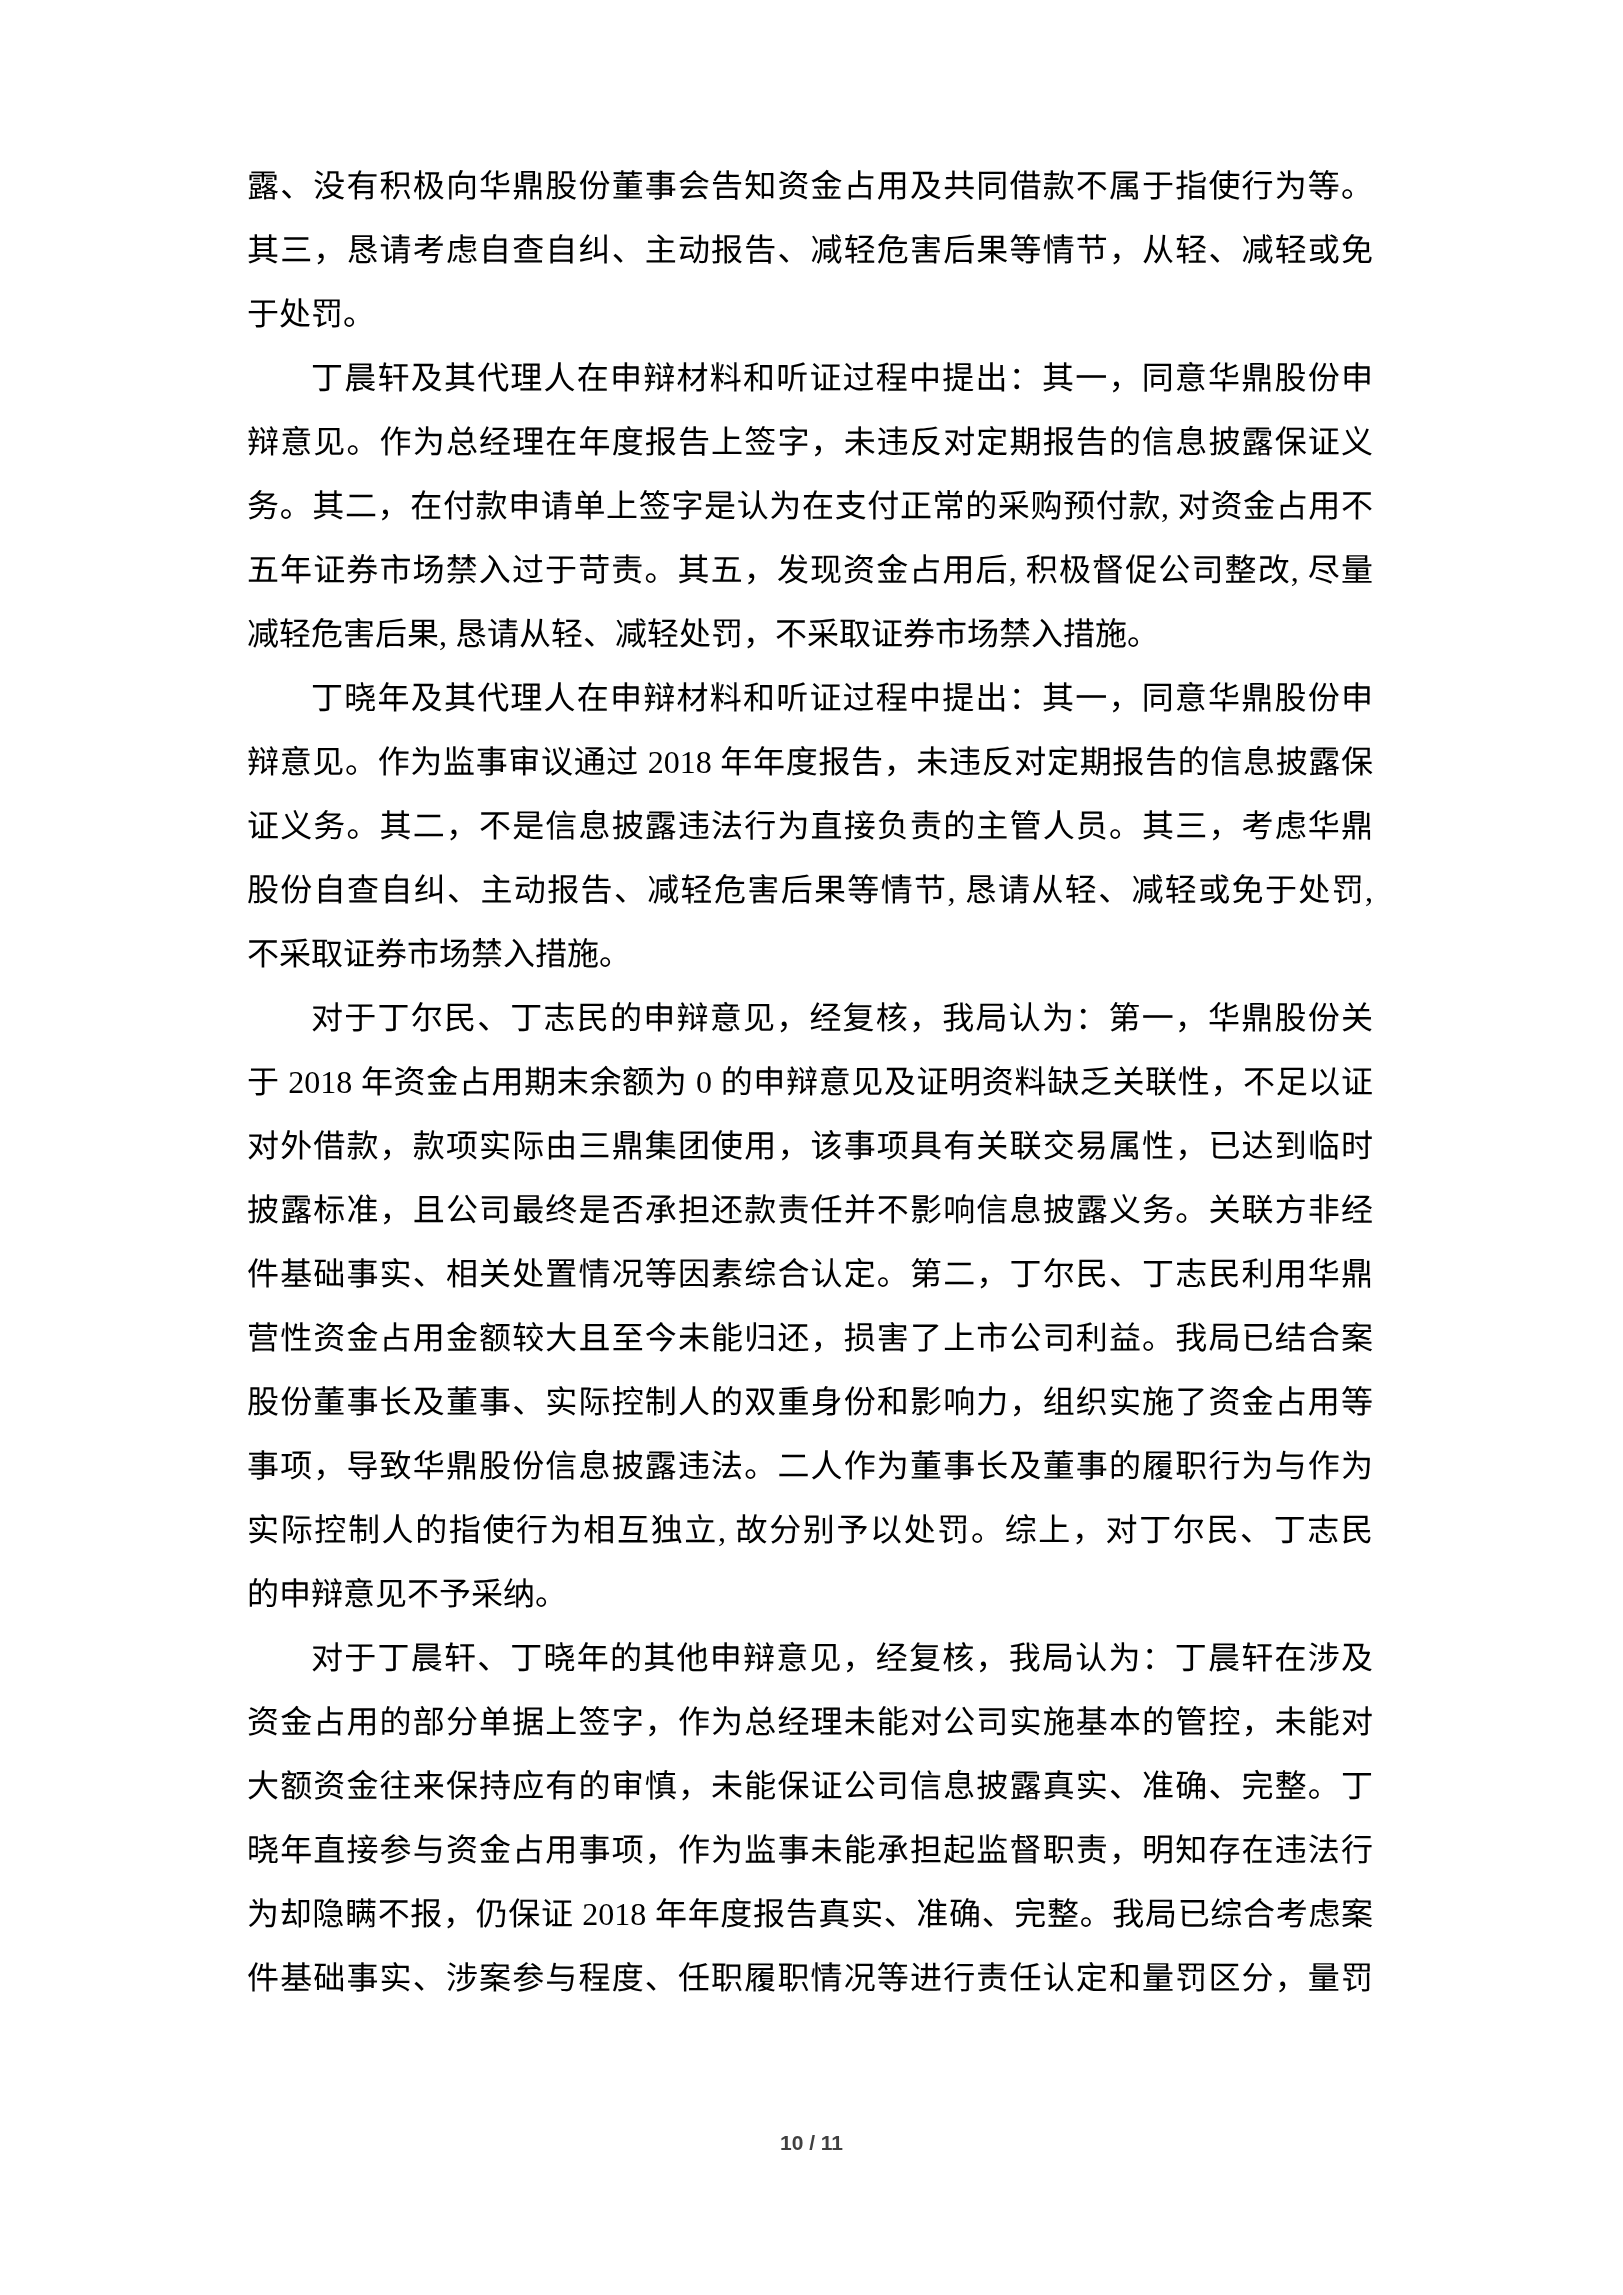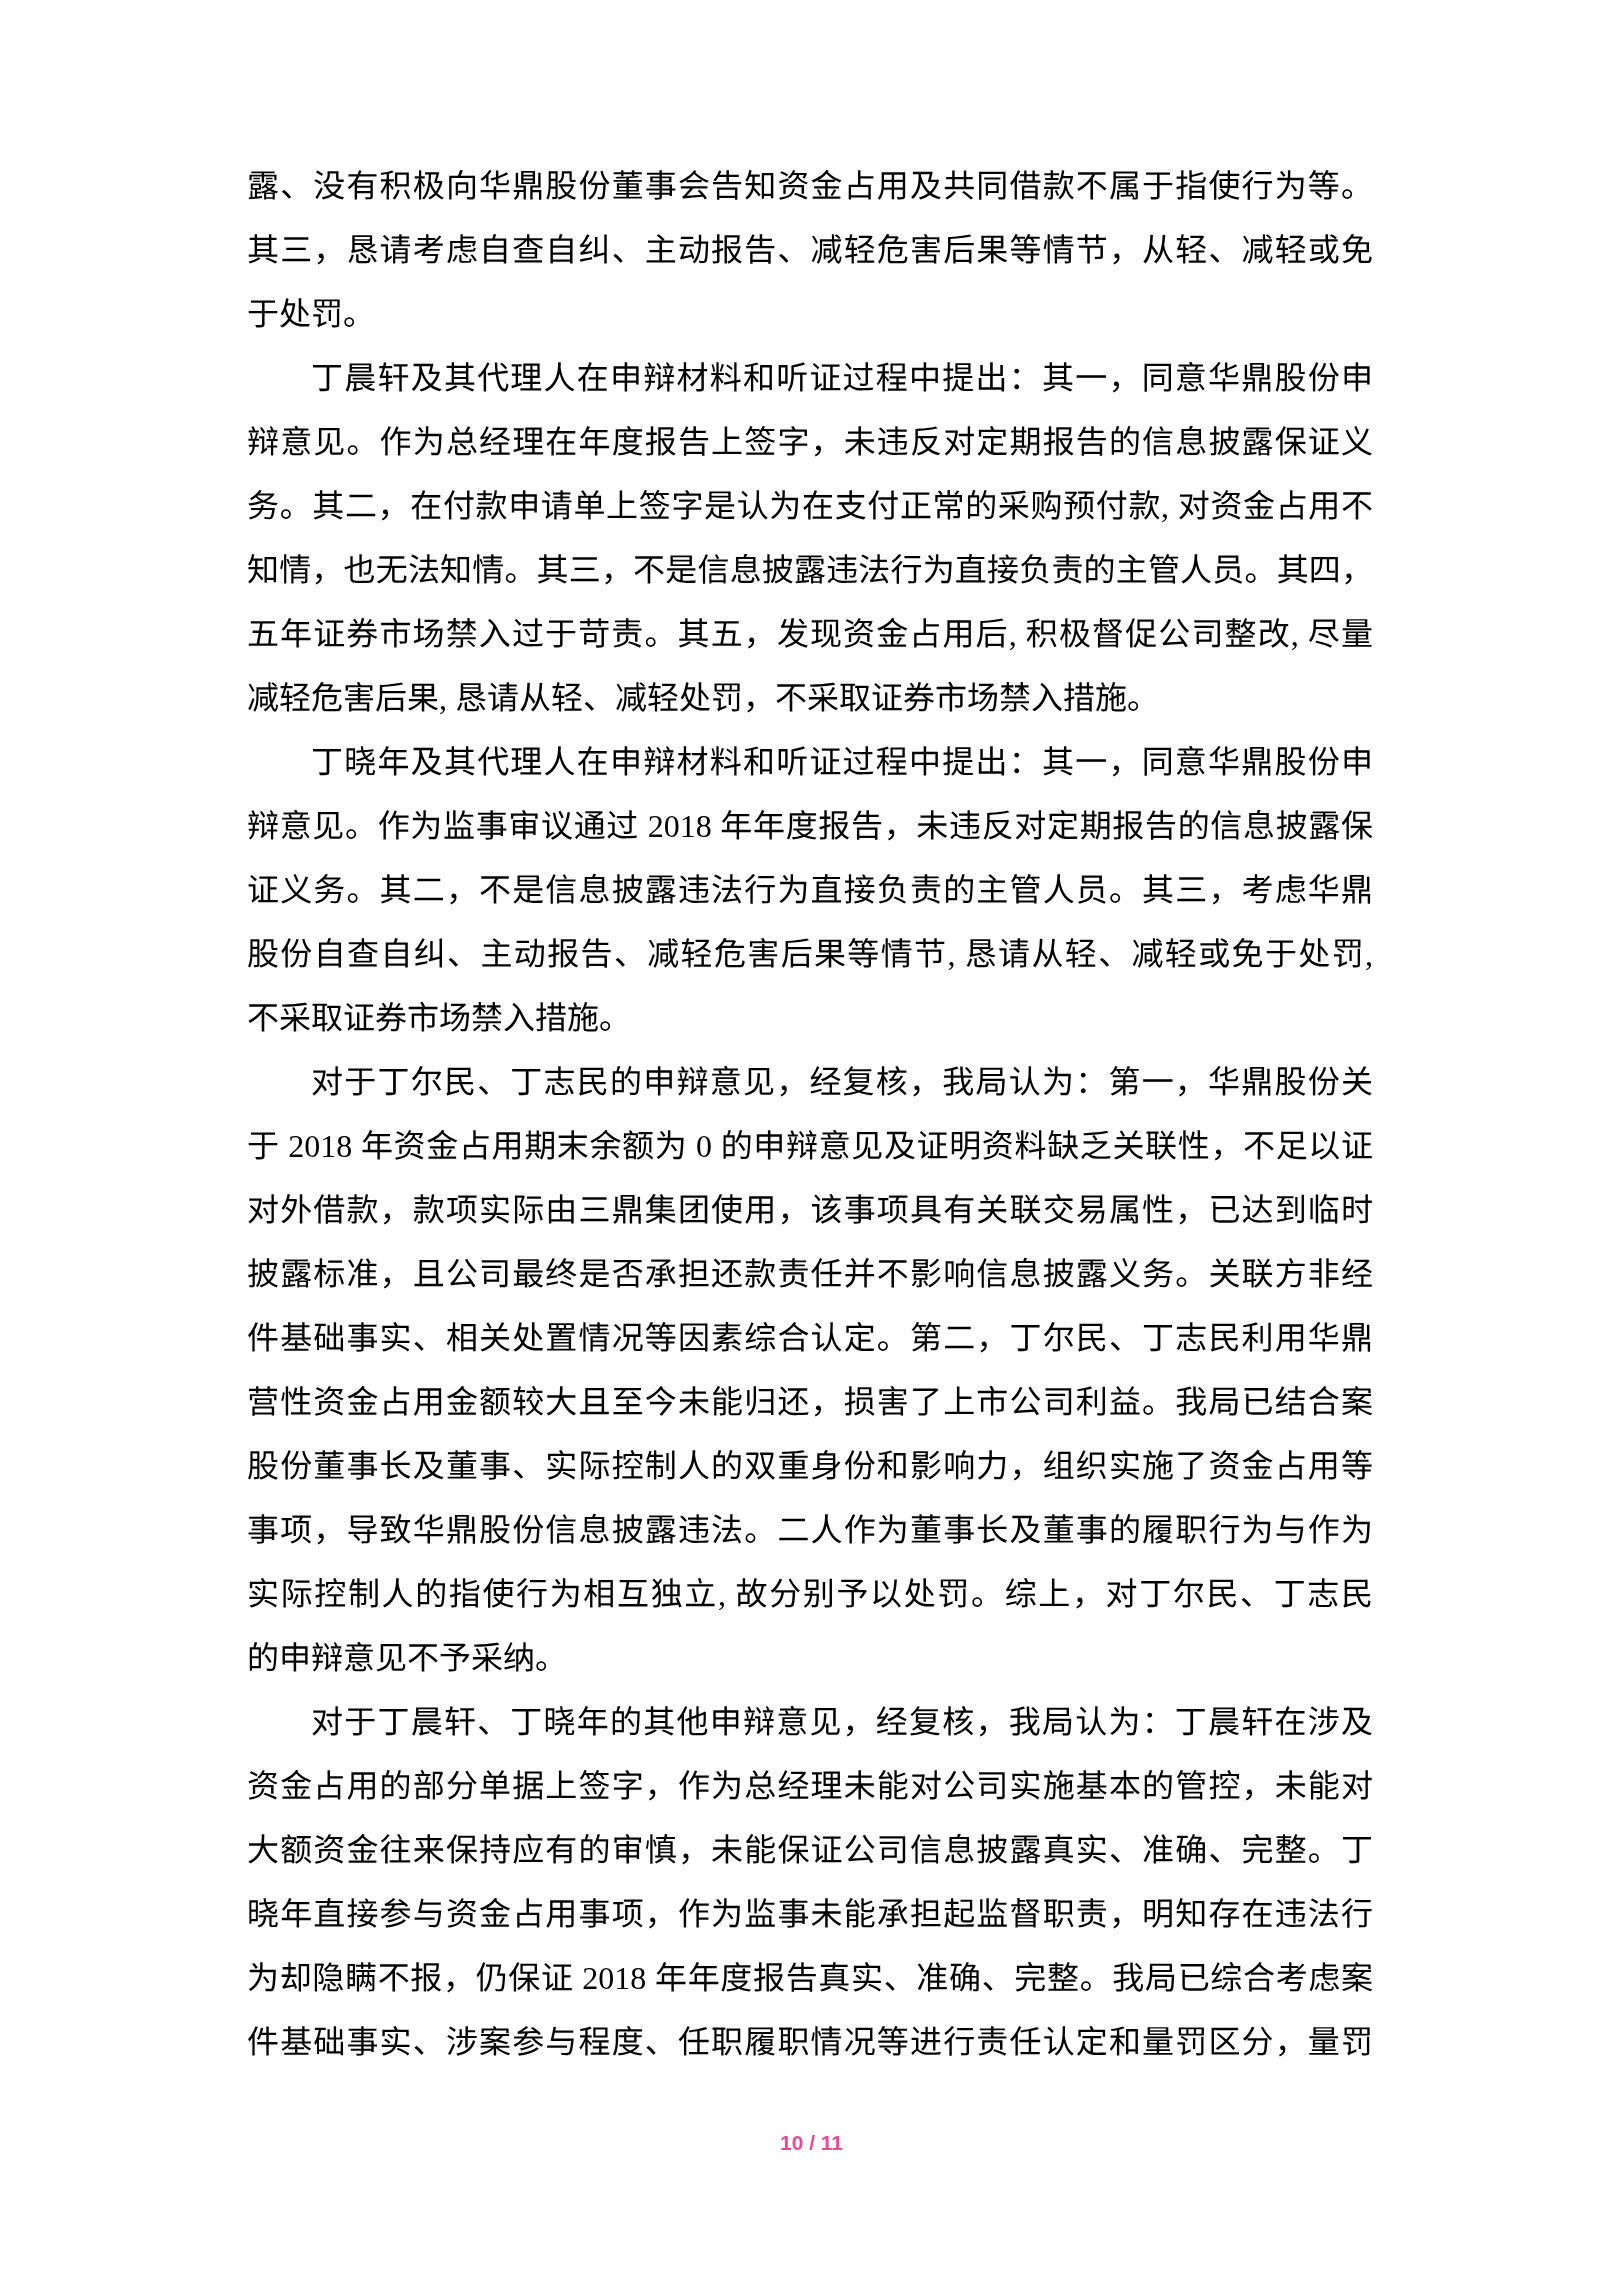--- a/index.html
+++ b/index.html
@@ -40,35 +40,34 @@
   }
   .footer {
     position: absolute;
     left: 0;
     right: 0;
     top: 2131px;
     text-align: center;
     font-family: "Liberation Sans", "DejaVu Sans", sans-serif;
     font-weight: bold;
     font-size: 21px;
-    color: #ec4899;
+    color: #404040;
   }
 </style>
 </head>
 <body>
 
 <div class="page">
   <div class="text-block">
       <div class="line">露、没有积极向华鼎股份董事会告知资金占用及共同借款不属于指使行为等。</div>
       <div class="line">其三，恳请考虑自查自纠、主动报告、减轻危害后果等情节，从轻、减轻或免</div>
       <div class="line para-end">于处罚。</div>
       <div class="line indent">丁晨轩及其代理人在申辩材料和听证过程中提出：其一，同意华鼎股份申</div>
       <div class="line">辩意见。作为总经理在年度报告上签字，未违反对定期报告的信息披露保证义</div>
       <div class="line">务。其二，在付款申请单上签字是认为在支付正常的采购预付款, 对资金占用不</div>
-      <div class="line">知情，也无法知情。其三，不是信息披露违法行为直接负责的主管人员。其四，</div>
       <div class="line">五年证券市场禁入过于苛责。其五，发现资金占用后, 积极督促公司整改, 尽量</div>
       <div class="line para-end">减轻危害后果, 恳请从轻、减轻处罚，不采取证券市场禁入措施。</div>
       <div class="line indent">丁晓年及其代理人在申辩材料和听证过程中提出：其一，同意华鼎股份申</div>
       <div class="line">辩意见。作为监事审议通过 2018 年年度报告，未违反对定期报告的信息披露保</div>
       <div class="line">证义务。其二，不是信息披露违法行为直接负责的主管人员。其三，考虑华鼎</div>
       <div class="line">股份自查自纠、主动报告、减轻危害后果等情节, 恳请从轻、减轻或免于处罚,</div>
       <div class="line para-end">不采取证券市场禁入措施。</div>
       <div class="line indent">对于丁尔民、丁志民的申辩意见，经复核，我局认为：第一，华鼎股份关</div>
       <div class="line">于 2018 年资金占用期末余额为 0 的申辩意见及证明资料缺乏关联性，不足以证</div>
       <div class="line">对外借款，款项实际由三鼎集团使用，该事项具有关联交易属性，已达到临时</div>

